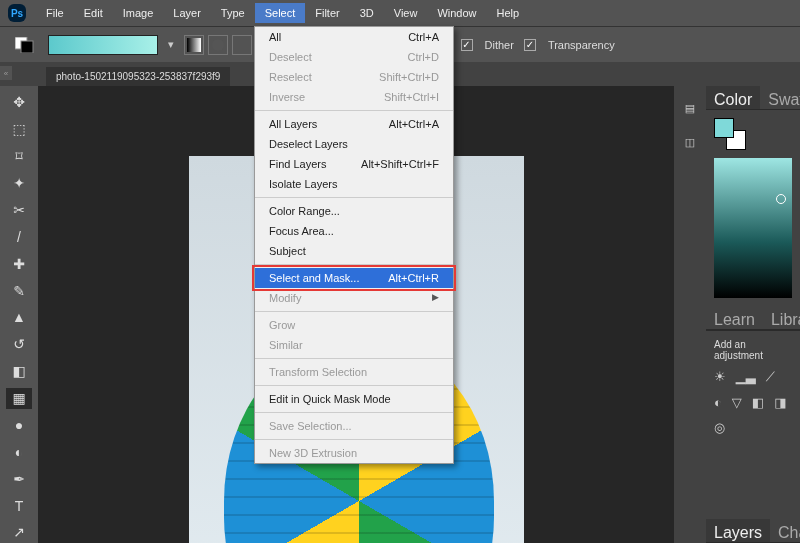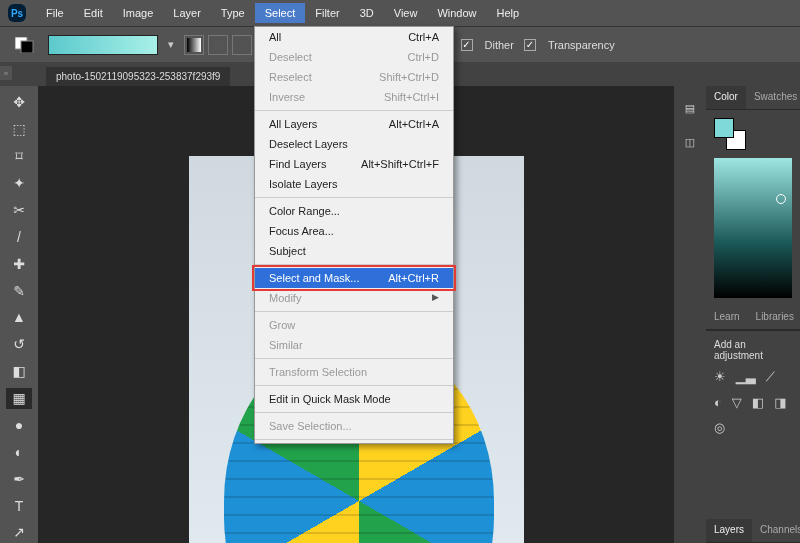--- a/index.html
+++ b/index.html
@@ -27,21 +27,21 @@
 .canvas-area { flex:1; background:#262626; display:flex; justify-content:center; padding-top: 70px; overflow:hidden; }
 .artboard { width: 335px; height: 430px; background:#dfe6ea; position:relative; overflow:hidden; }
 .sky { position:absolute; inset:0; background: linear-gradient(#cfd9df, #e2ebf0); }
 .balloon { position:absolute; left: 35px; bottom: -80px; width: 270px; height: 330px; }
 .balloon .env { width: 100%; height: 100%; border-radius: 50% 50% 45% 45%; background: conic-gradient(from 0deg, #ffd21f 0 60deg, #1e90d6 60deg 120deg, #22a24a 120deg 180deg, #ffd21f 180deg 240deg, #1e90d6 240deg 300deg, #22a24a 300deg 360deg); position:relative; overflow:hidden; }
 .balloon .env::after { content:""; position:absolute; inset:0; background: repeating-linear-gradient(#fff0 0 16px, #0002 16px 18px); border-radius:inherit; }
 .right-strip { width: 32px; background:#424242; display:flex; flex-direction:column; align-items:center; padding-top:12px; gap:14px; }
 .right-strip .ic { width:20px; height:20px; color:#ccc; display:flex; align-items:center; justify-content:center; }
 .panels { width: 94px; background:#424242; display:flex; flex-direction:column; }
 .panel-tabs { display:flex; height:24px; border-bottom:1px solid #2a2a2a; }
-.panel-tab { padding:5px 8px; color:#aaa; font-size:10px; }
+.panel-tab { padding:5px 8px; color:#aaa; font-size:16px; }
 .panel-tab.active { color:#eee; background:#383838; }
 .color-panel { padding:8px; }
 .fgbg { position:relative; width:32px; height:32px; margin-bottom:8px; }
 .fgbg .fg { position:absolute; top:0; left:0; width:20px; height:20px; background:#7fd9d9; border:1px solid #000; }
 .fgbg .bg { position:absolute; bottom:0; right:0; width:20px; height:20px; background:#fff; border:1px solid #000; }
 .picker { width: 78px; height: 140px; background: linear-gradient(180deg, #9ee6e3, #1b5a59 60%, #000); position:relative; }
 .picker .ring { position:absolute; top:36px; right:6px; width:10px; height:10px; border:1px solid #fff; border-radius:50%; }
 .panel-section { border-top:1px solid #2a2a2a; padding:8px; }
 .panel-section .hdr { color:#ddd; margin-bottom:8px; font-size:10px; }
 .adj-icons { display:flex; flex-wrap:wrap; gap:10px; }
@@ -273,13 +273,17 @@
     <div class="row">
       <span>Edit in Quick Mask Mode</span>
       <span></span>
     </div>
     <div class="sep"></div>
     <div class="row disabled">
       <span>Save Selection...</span>
       <span></span>
     </div>
     <div class="sep"></div>
+    <div class="row disabled">
+      <span>New 3D Extrusion</span>
+      <span></span>
+    </div>
   </div>
 
 </body></html>

